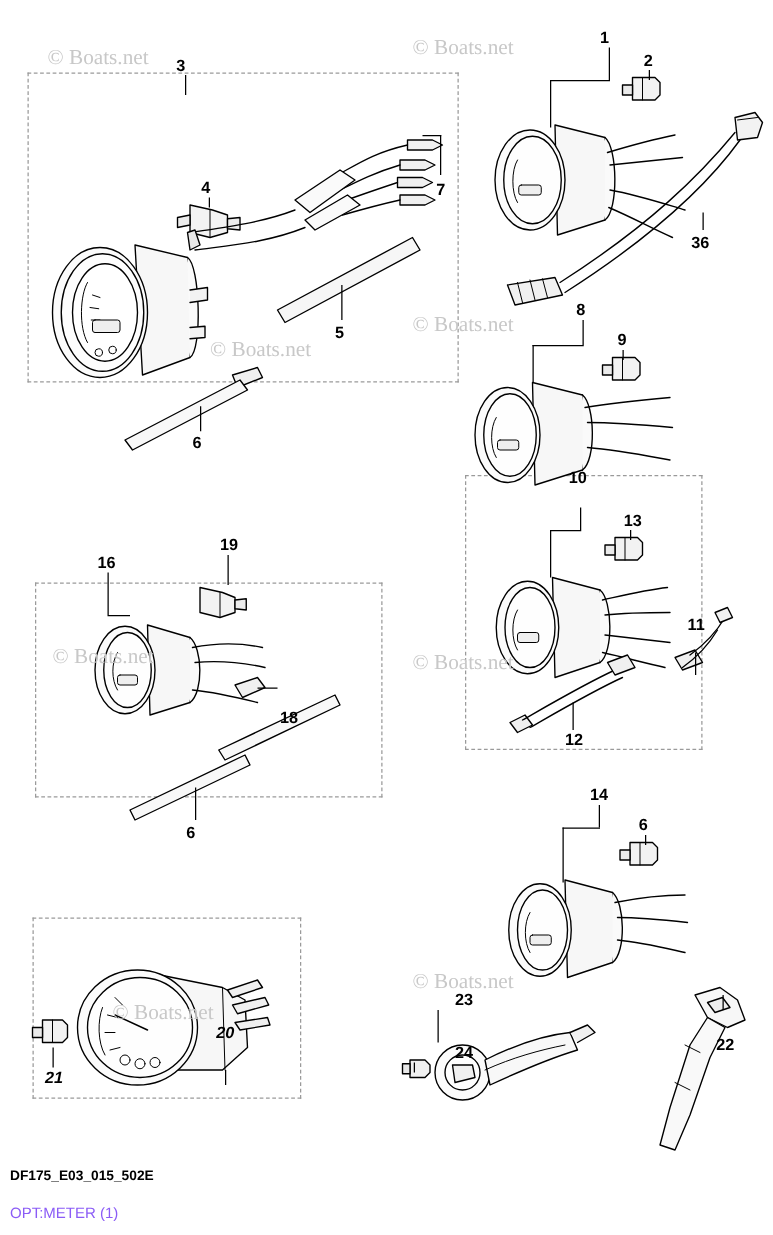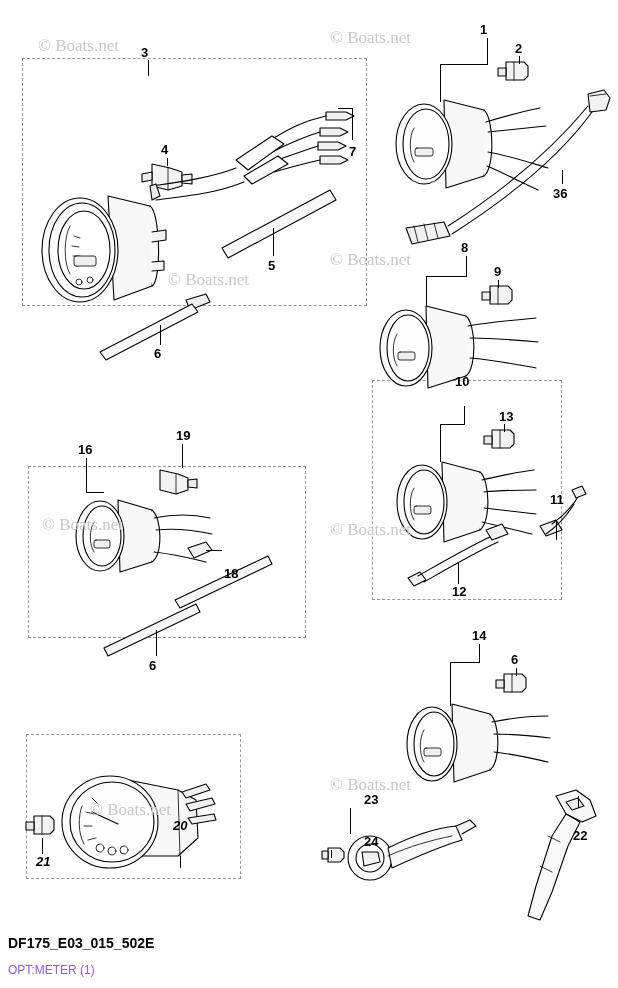--- a/index.html
+++ b/index.html
@@ -23,21 +23,21 @@
     font-size: 25px;
     font-weight: bold;
     letter-spacing: -0.5px;
     color: #000;
   }
   
   #footer-code {
     position: absolute;
     left: 8px;
     top: 935px;
-    font-size: 14px;
+    font-size: 11px;
     font-weight: bold;
     color: #000;
   }
   #footer-sub {
     position: absolute;
     left: 8px;
     top: 963px;
     font-size: 12px;
     color: #8b5cf6;
   }

